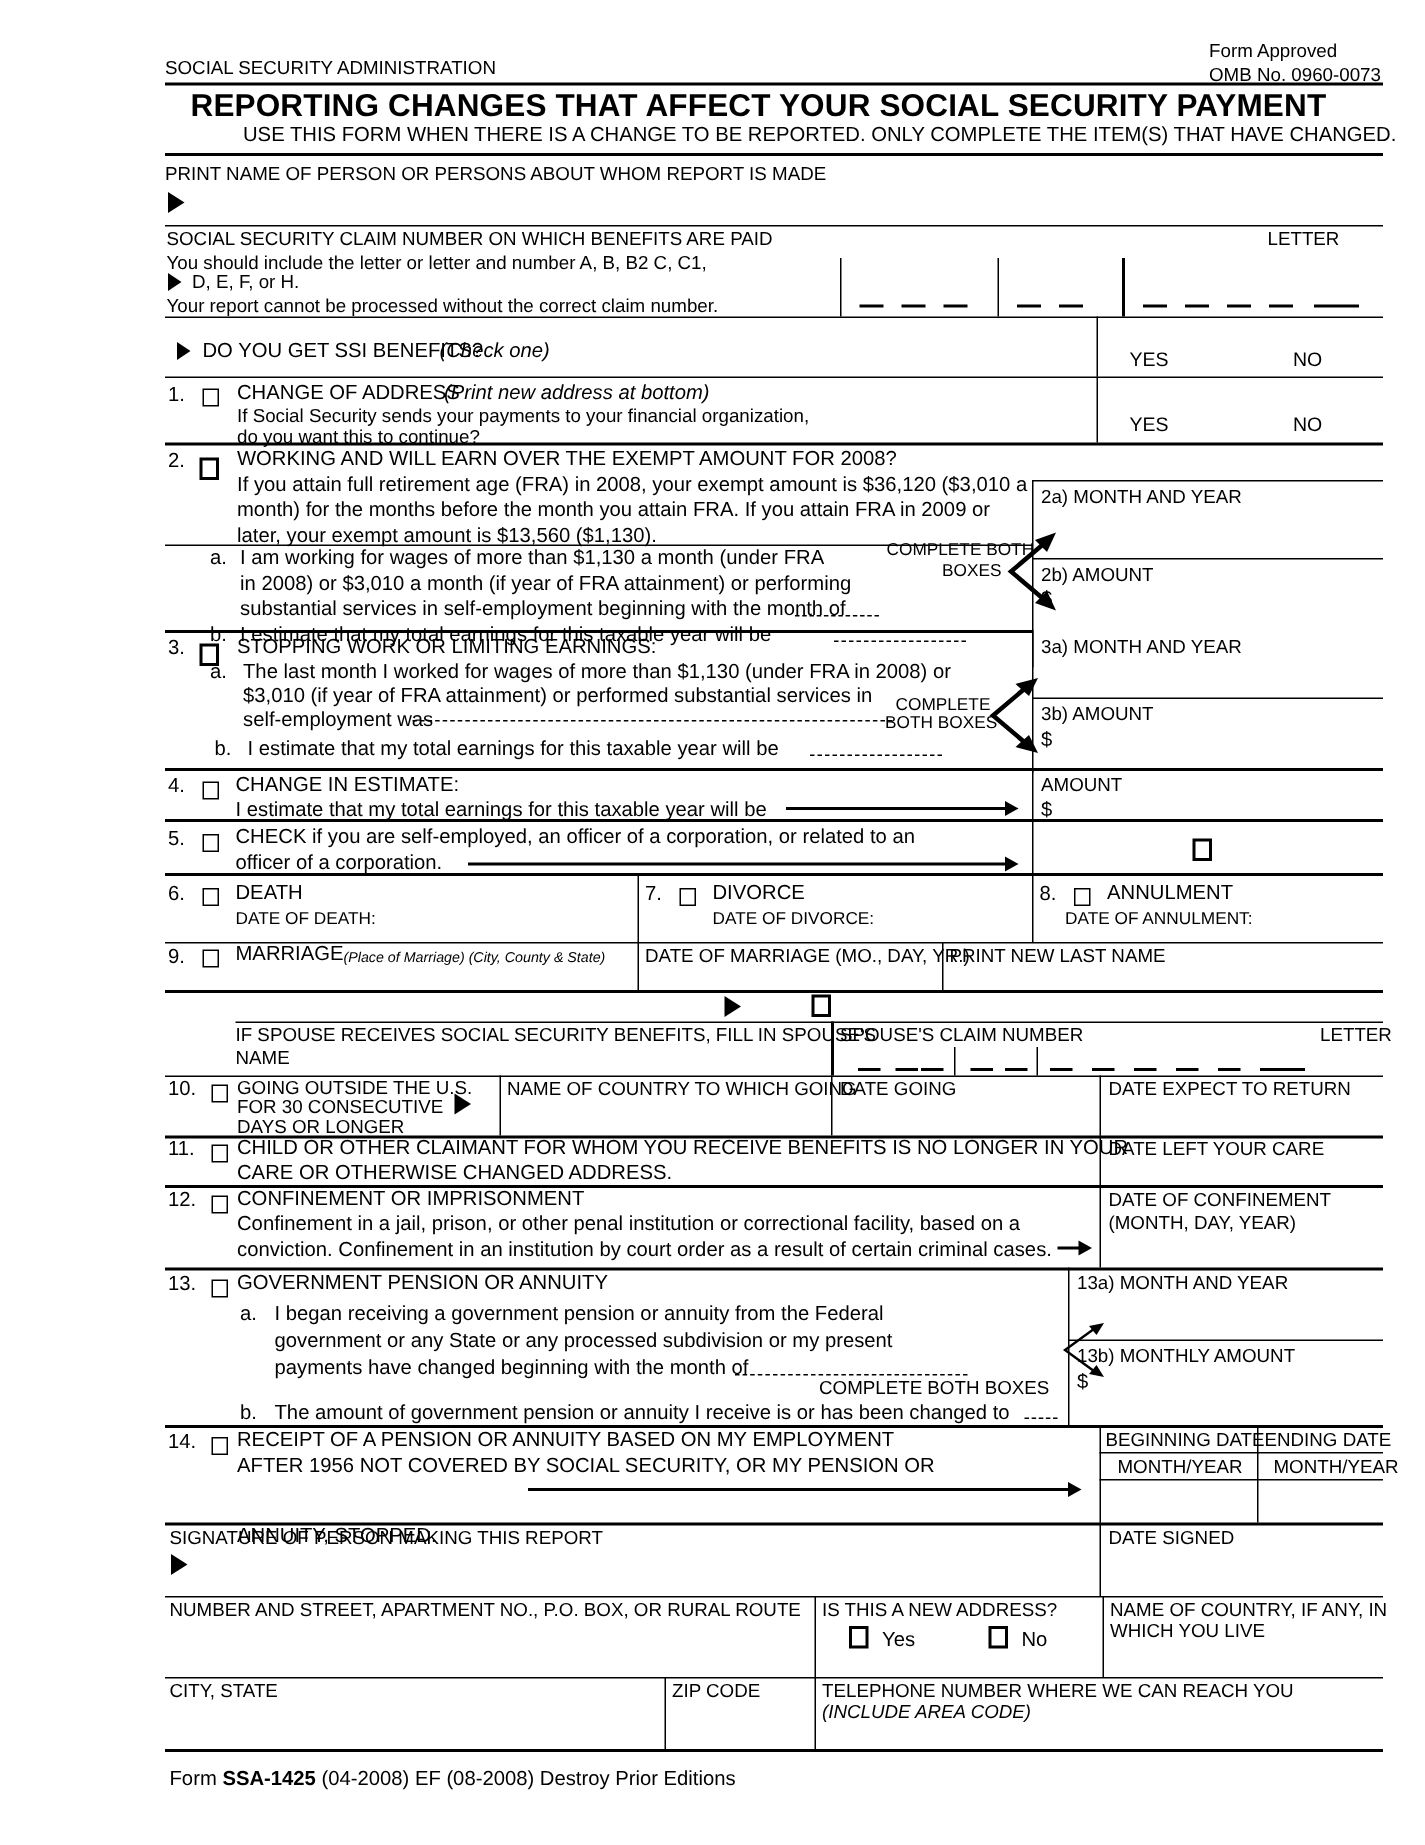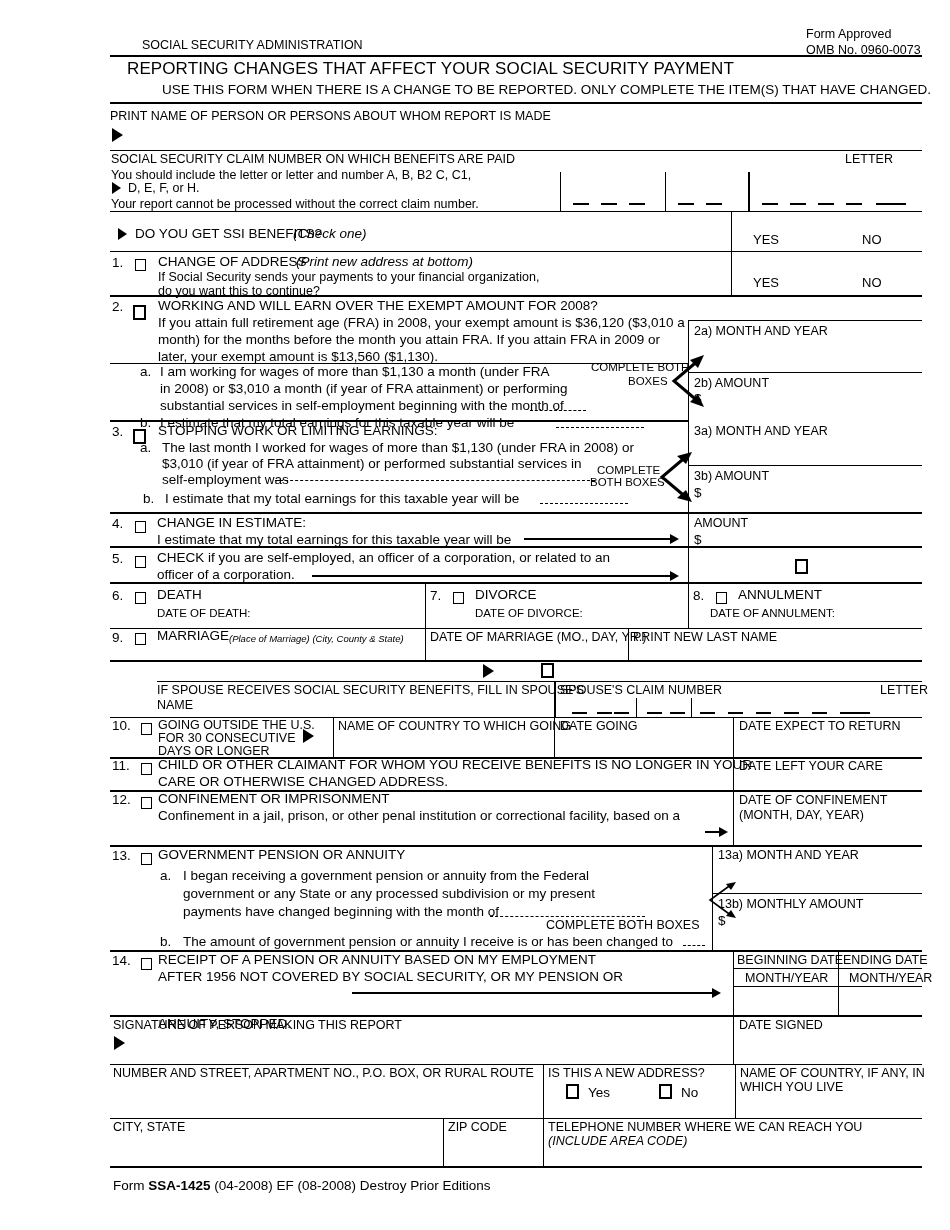--- a/index.html
+++ b/index.html
@@ -18,21 +18,21 @@
   }
   .hl{position:absolute;background:#000;height:1px;}
   .hl2{position:absolute;background:#000;height:2px;}
   .vl{position:absolute;background:#000;width:1px;}
   .vl2{position:absolute;background:#000;width:2px;}
   .txt{position:absolute;white-space:nowrap;line-height:1.15;}
   .s7{font-size:9.5px;}
   .s9{font-size:11.5px;}
   .s10{font-size:12.5px;}
   .s11{font-size:13.5px;}
-  .s15{font-size:17px;font-weight:normal;letter-spacing:.1px;}
+  .s15{font-size:21px;font-weight:bold;letter-spacing:.1px;}
   .it{font-style:italic;}
   .bd{font-weight:bold;}
 
   
   .cbx{position:absolute;border:1.6px solid #000;width:11px;height:12px;box-sizing:border-box;background:#fff;}
   .cbx-lg{position:absolute;border:2px solid #000;width:13px;height:15px;box-sizing:border-box;background:#fff;}
 
   
   .tri{position:absolute;width:0;height:0;border-left:11px solid #000;border-top:7px solid transparent;border-bottom:7px solid transparent;}
   .tri-sm{position:absolute;width:0;height:0;border-left:9px solid #000;border-top:6px solid transparent;border-bottom:6px solid transparent;}
@@ -48,21 +48,21 @@
   .cn{position:absolute;background:#000;height:1.6px;width:16px;}
   .cnw{position:absolute;background:#000;height:1.6px;width:30px;}
 
   svg.brk{position:absolute;overflow:visible;}
 </style>
 </head>
 <body>
 
 <div id="page">
 
-  <div class="txt s10" style="left:110px;top:38px;margin-left:32px;">SOCIAL SECURITY ADMINISTRATION</div>
+  <div class="txt s10" style="left:110px;top:38px;">SOCIAL SECURITY ADMINISTRATION</div>
   <div class="txt s10" style="left:806px;top:27px;">Form Approved</div>
   <div class="txt s10" style="left:806px;top:43px;">OMB No. 0960-0073</div>
 
   <div class="hl2" style="left:110px;top:55px;width:812px;"></div>
 
   <div class="txt s15" style="left:127px;top:59px;">REPORTING CHANGES THAT AFFECT YOUR SOCIAL SECURITY PAYMENT</div>
   <div class="txt s11" style="left:162px;top:82px;">USE THIS FORM WHEN THERE IS A CHANGE TO BE REPORTED.  ONLY COMPLETE THE ITEM(S) THAT HAVE CHANGED.</div>
 
   <div class="hl2" style="left:110px;top:102px;width:812px;"></div>
 
@@ -280,20 +280,21 @@
   <div class="txt s11" style="left:158px;top:757px;">CHILD OR OTHER CLAIMANT FOR WHOM YOU RECEIVE BENEFITS IS NO LONGER IN YOUR</div>
   <div class="txt s11" style="left:158px;top:774px;">CARE OR OTHERWISE CHANGED ADDRESS.</div>
   <div class="vl" style="left:733px;top:757px;height:33px;"></div>
   <div class="txt s10" style="left:739px;top:759px;">DATE LEFT YOUR CARE</div>
   <div class="hl2" style="left:110px;top:790px;width:812px;"></div>
 
   <div class="txt s11" style="left:112px;top:792px;">12.</div>
   <div class="cbx" style="left:141px;top:797px;"></div>
   <div class="txt s11" style="left:158px;top:791px;">CONFINEMENT OR IMPRISONMENT</div>
   <div class="txt s11" style="left:158px;top:808px;">Confinement in a jail, prison, or other penal institution or correctional facility, based on a</div>
+  <div class="txt s11" style="left:158px;top:825px;">conviction. Confinement in an institution by court order as a result of certain criminal cases.</div>
   <div class="arrow-line" style="left:705px;top:831px;width:18px;"></div>
   <div class="arrow-head" style="left:719px;top:827px;"></div>
 
   <div class="vl" style="left:733px;top:790px;height:55px;"></div>
   <div class="txt s10" style="left:739px;top:793px;">DATE OF CONFINEMENT</div>
   <div class="txt s10" style="left:739px;top:808px;">(MONTH, DAY, YEAR)</div>
 
   <div class="hl2" style="left:110px;top:845px;width:812px;"></div>
 
   <div class="txt s11" style="left:112px;top:848px;">13.</div>

